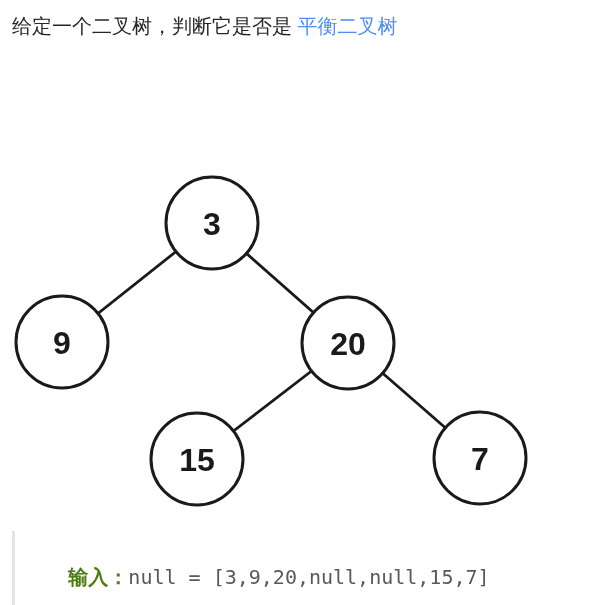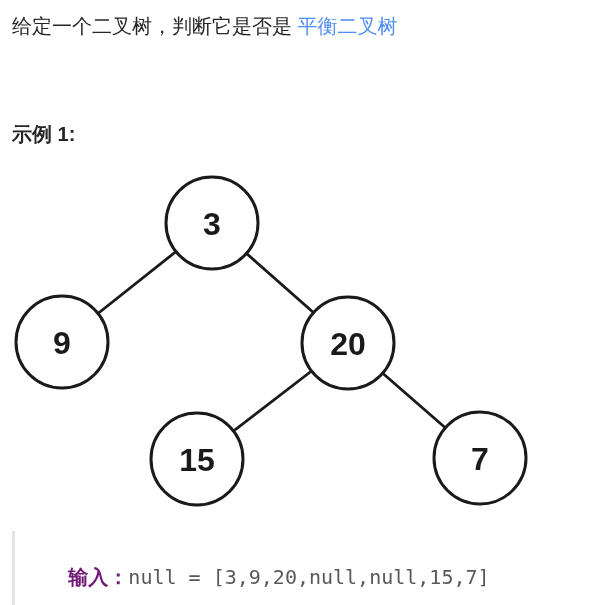--- a/index.html
+++ b/index.html
@@ -55,37 +55,36 @@
     border-left: 3px solid #e3e3e3;
     padding: 1px 0 1px 20px;
   }
   .io-line {
     font-size: 20px;
     line-height: 30px;
     white-space: pre;
   }
   .io-label {
     font-weight: 700;
-    color: #701a75;
+    color: #4d7c0f;
   }
   .io-code {
     font-family: "DejaVu Sans Mono", "Liberation Mono", monospace;
     color: #595959;
   }
 </style>
 </head>
 <body>
 
 <div class="page">
 
   <p class="desc">
     <span>给定一个二叉树，判断它是否是 </span><a href="#">平衡二叉树</a>
   </p>
 
-  <div class="example-heading">示例 1:</div>
 
   <svg id="tree-svg" class="tree" viewBox="0 0 600 350">
       <line x1="212" y1="58" x2="62" y2="177" stroke="#1a1a1a" stroke-width="2.8"></line>
       <line x1="212" y1="58" x2="348" y2="178" stroke="#1a1a1a" stroke-width="2.8"></line>
       <line x1="348" y1="178" x2="197" y2="294" stroke="#1a1a1a" stroke-width="2.8"></line>
       <line x1="348" y1="178" x2="480" y2="293" stroke="#1a1a1a" stroke-width="2.8"></line>
       <g>
         <circle cx="212" cy="58" r="46" fill="#ffffff" stroke="#1a1a1a" stroke-width="3"></circle>
         <text x="212" y="58" text-anchor="middle" dominant-baseline="central" dy="1">3</text>
       </g>

